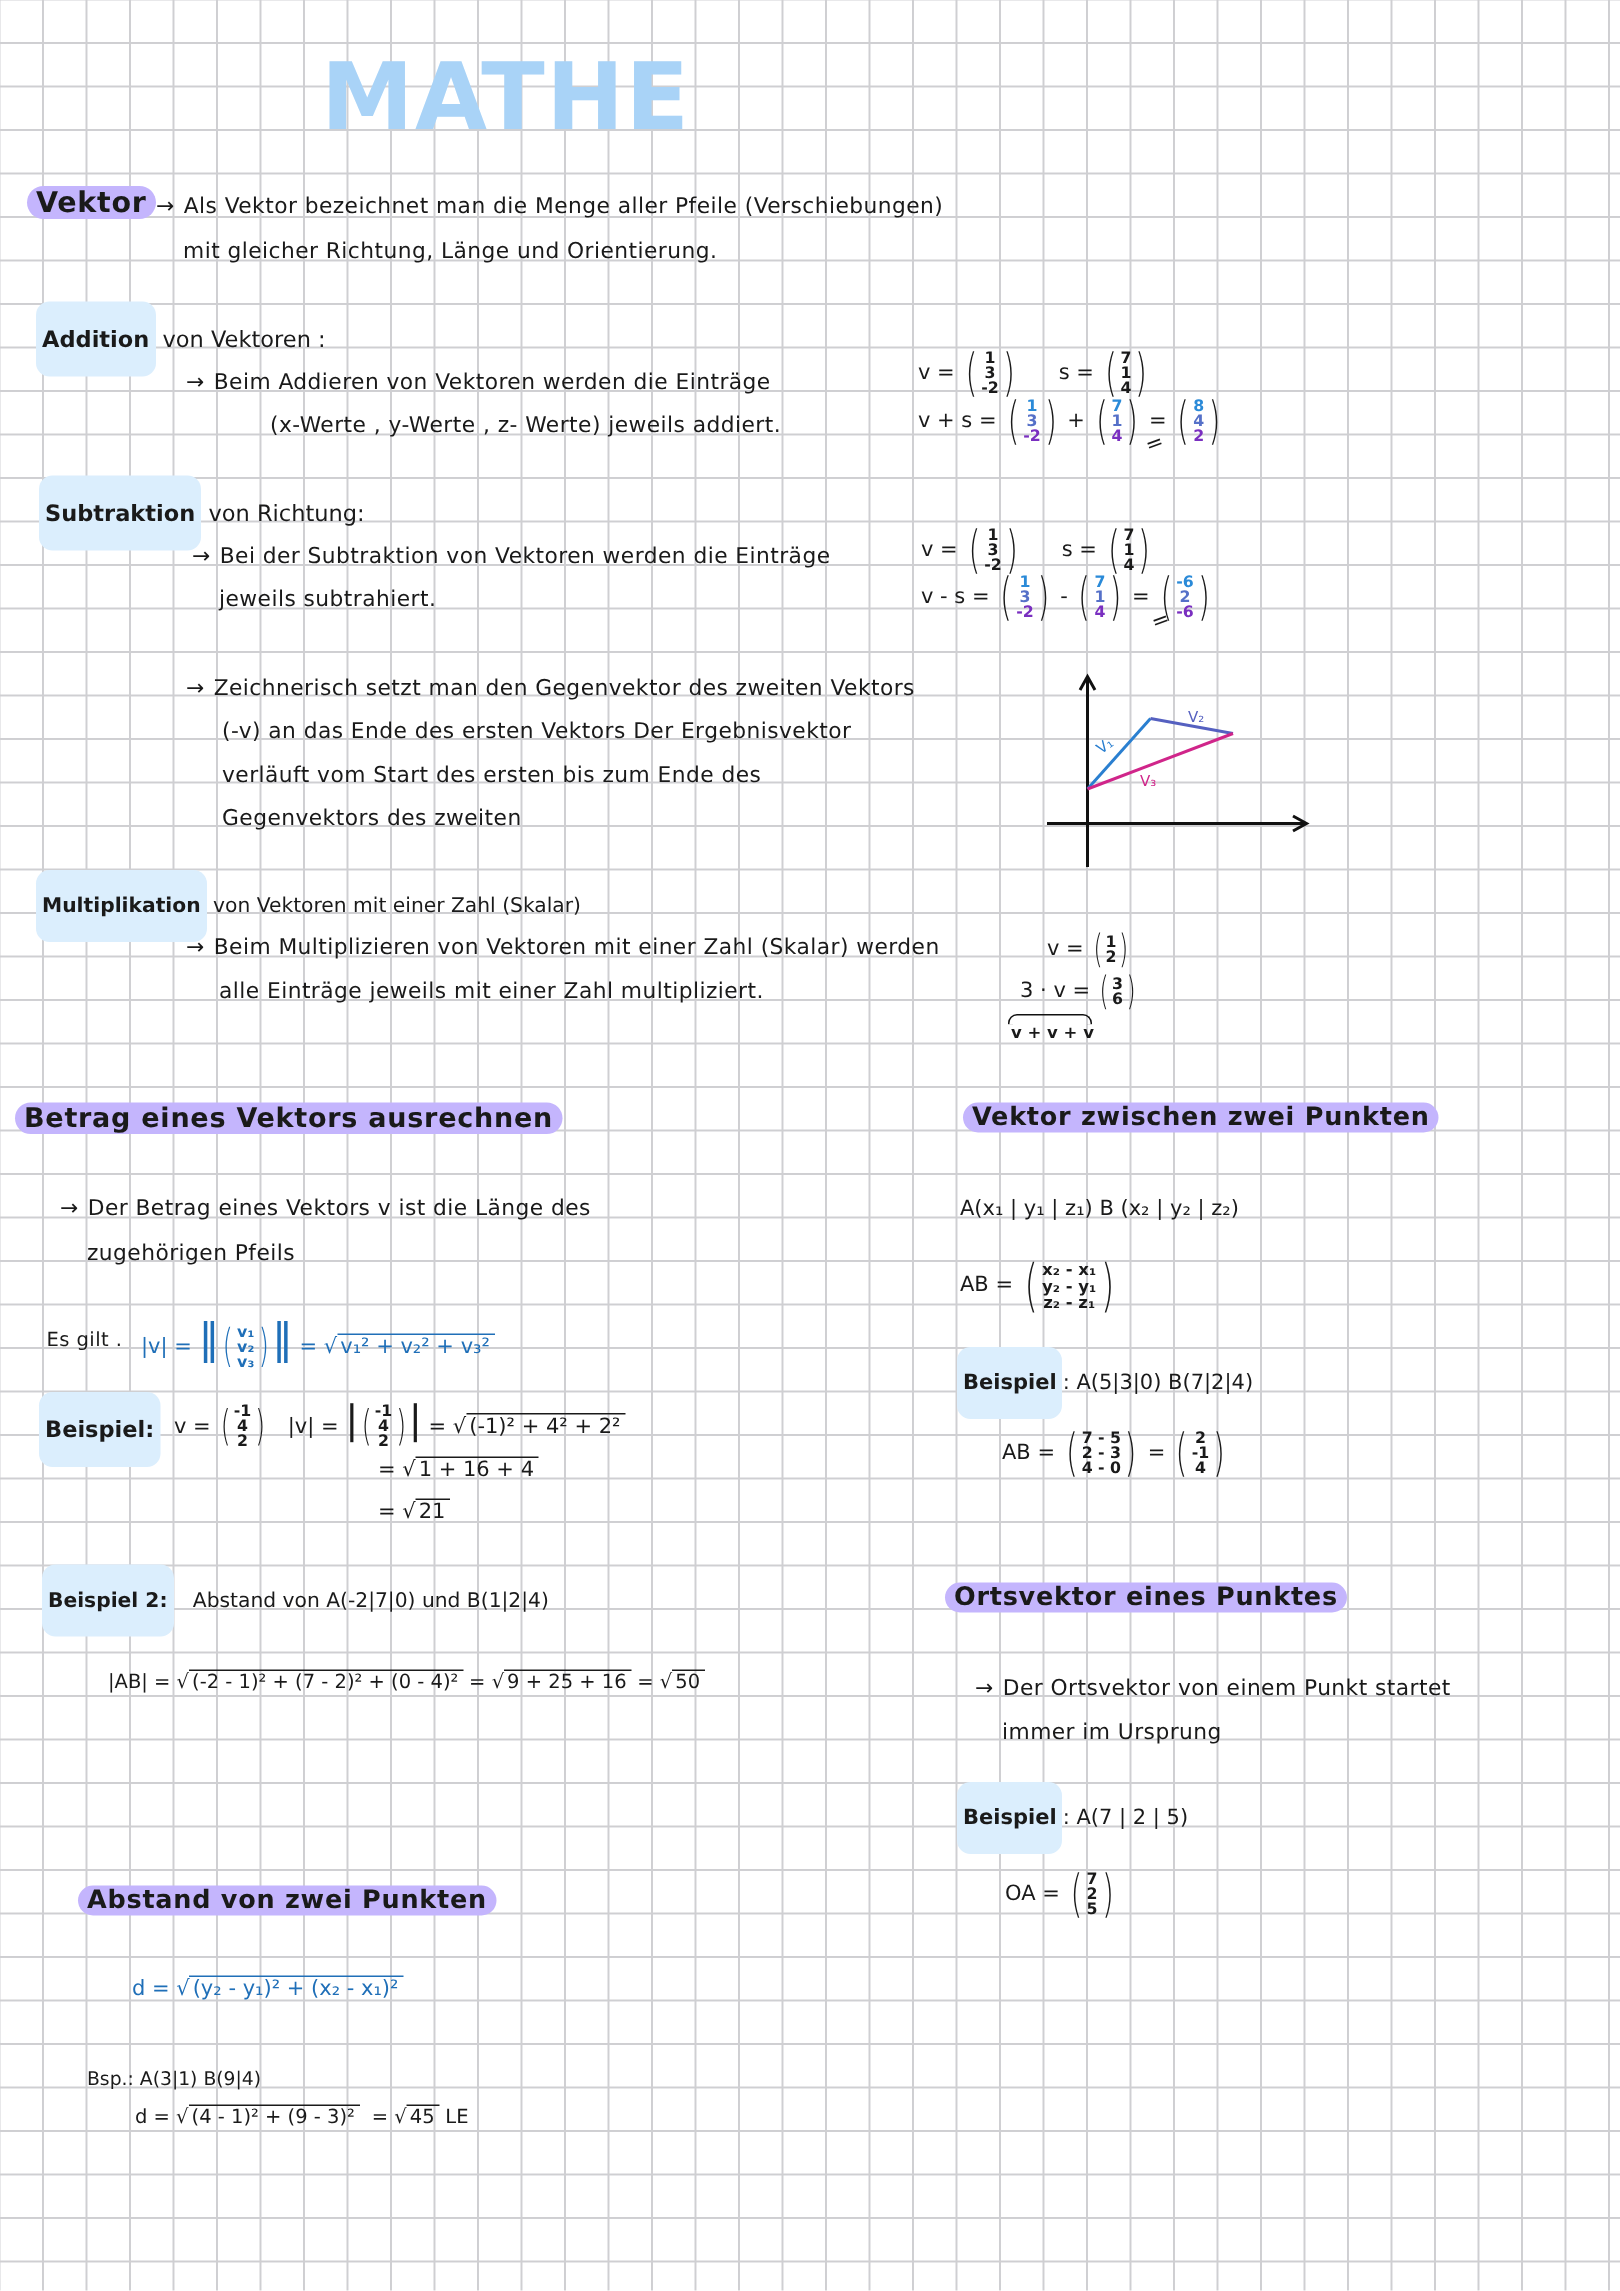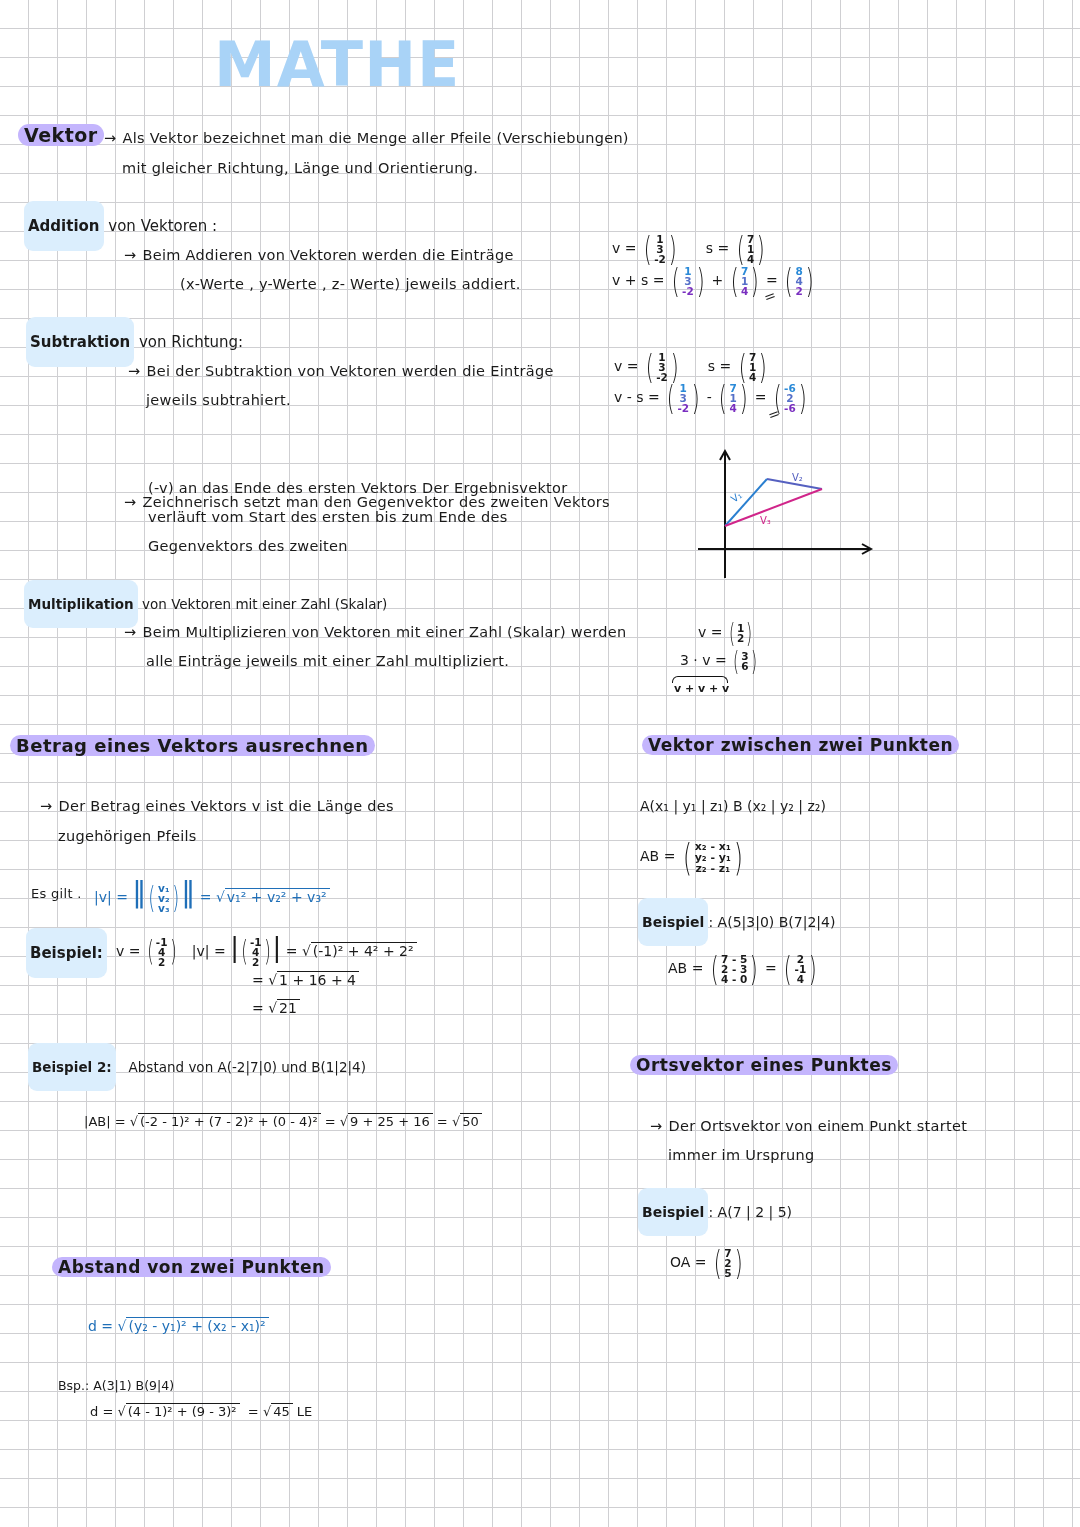--- a/index.html
+++ b/index.html
@@ -173,21 +173,21 @@
       <span class="col">
         <span class="cx">-6</span>
         <span class="cy">2</span>
         <span class="cz">-6</span>
       </span>
       <span class="paren">)</span>
     </span>
 </div>
 <div class="dbl" style="left:768px; top:406px;">=</div>
 
-<div class="abs txt" style="left:124px; top:451px;margin-top:43px;">
+<div class="abs txt" style="left:124px; top:451px;">
   <span class="arrow">→</span><span>Zeichnerisch setzt man den Gegenvektor des zweiten Vektors</span>
 </div>
 <div class="abs txt" style="left:148px; top:480px;">(-v) an das Ende des ersten Vektors  Der Ergebnisvektor</div>
 <div class="abs txt" style="left:148px; top:509px;">verläuft vom Start des ersten bis zum Ende des</div>
 <div class="abs txt" style="left:148px; top:538px;">Gegenvektors des zweiten</div>
 
 <svg class="abs" style="left:690px; top:445px;" width="190" height="140">
   <line x1="35" y1="133" x2="35" y2="8" stroke="#111" stroke-width="2"></line>
   <polyline points="30,15 35,6 40,15" fill="none" stroke="#111" stroke-width="2"></polyline>
   <line x1="8" y1="104" x2="180" y2="104" stroke="#111" stroke-width="2"></line>
@@ -286,21 +286,21 @@
   = √<span class="sqrt">1  + 16  +  4</span>
 </div>
 <div class="abs math" style="left:252px; top:1000px;">
   = √<span class="sqrt">21</span>
 </div>
 
 <div class="abs" style="left:28px; top:1059px; font-size:13.5px;">
   <span class="hl-soft">Beispiel 2:</span>&nbsp;&nbsp;
   <span>Abstand von A(-2|7|0) und B(1|2|4)</span>
 </div>
-<div class="abs math" style="left:84px; top:1114px; font-size:13px;">
+<div class="abs math" style="left:72px; top:1114px; font-size:13px;">
   <span>|AB| =</span>
   √<span class="sqrt">(-2 - 1)² + (7 - 2)² + (0 - 4)²</span>
   = √<span class="sqrt">9 + 25 + 16</span>
   = √<span class="sqrt">50</span>
 </div>
 
 <div class="abs" style="left:52px; top:1257px;">
   <span class="h1 hl" style="font-size:17px;">Abstand  von  zwei  Punkten</span>
 </div>
 <div class="abs math blue" style="left:88px; top:1318px;">

